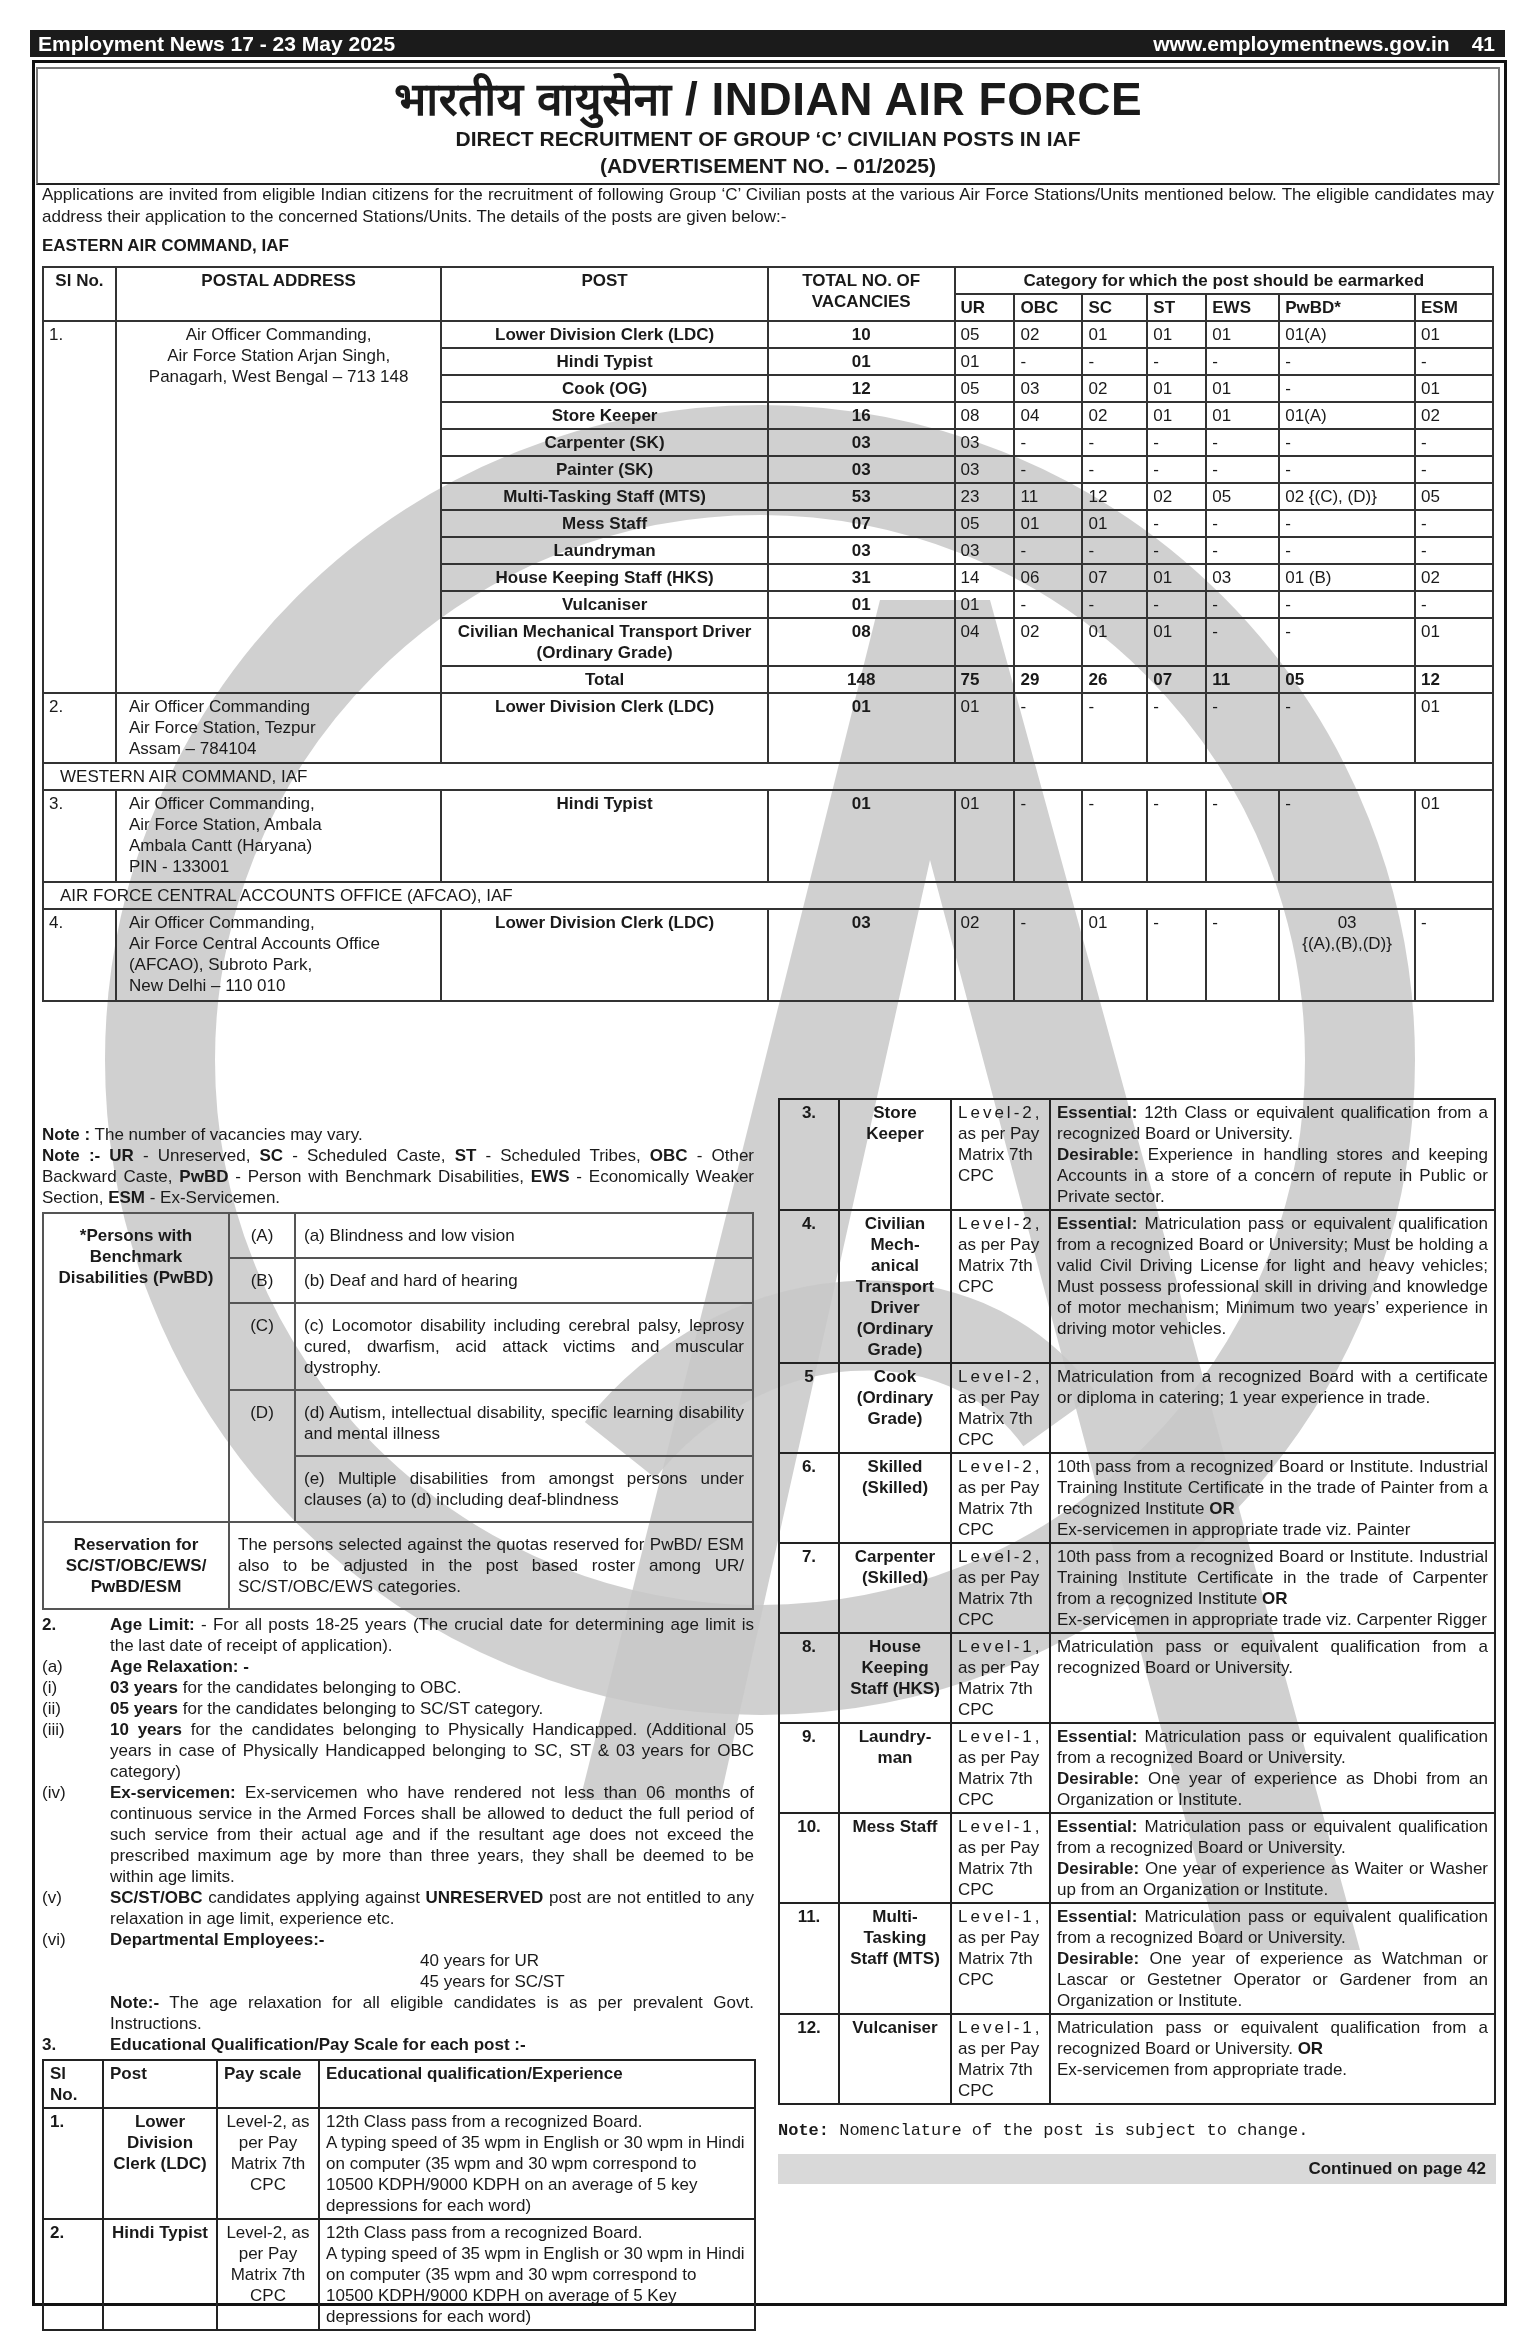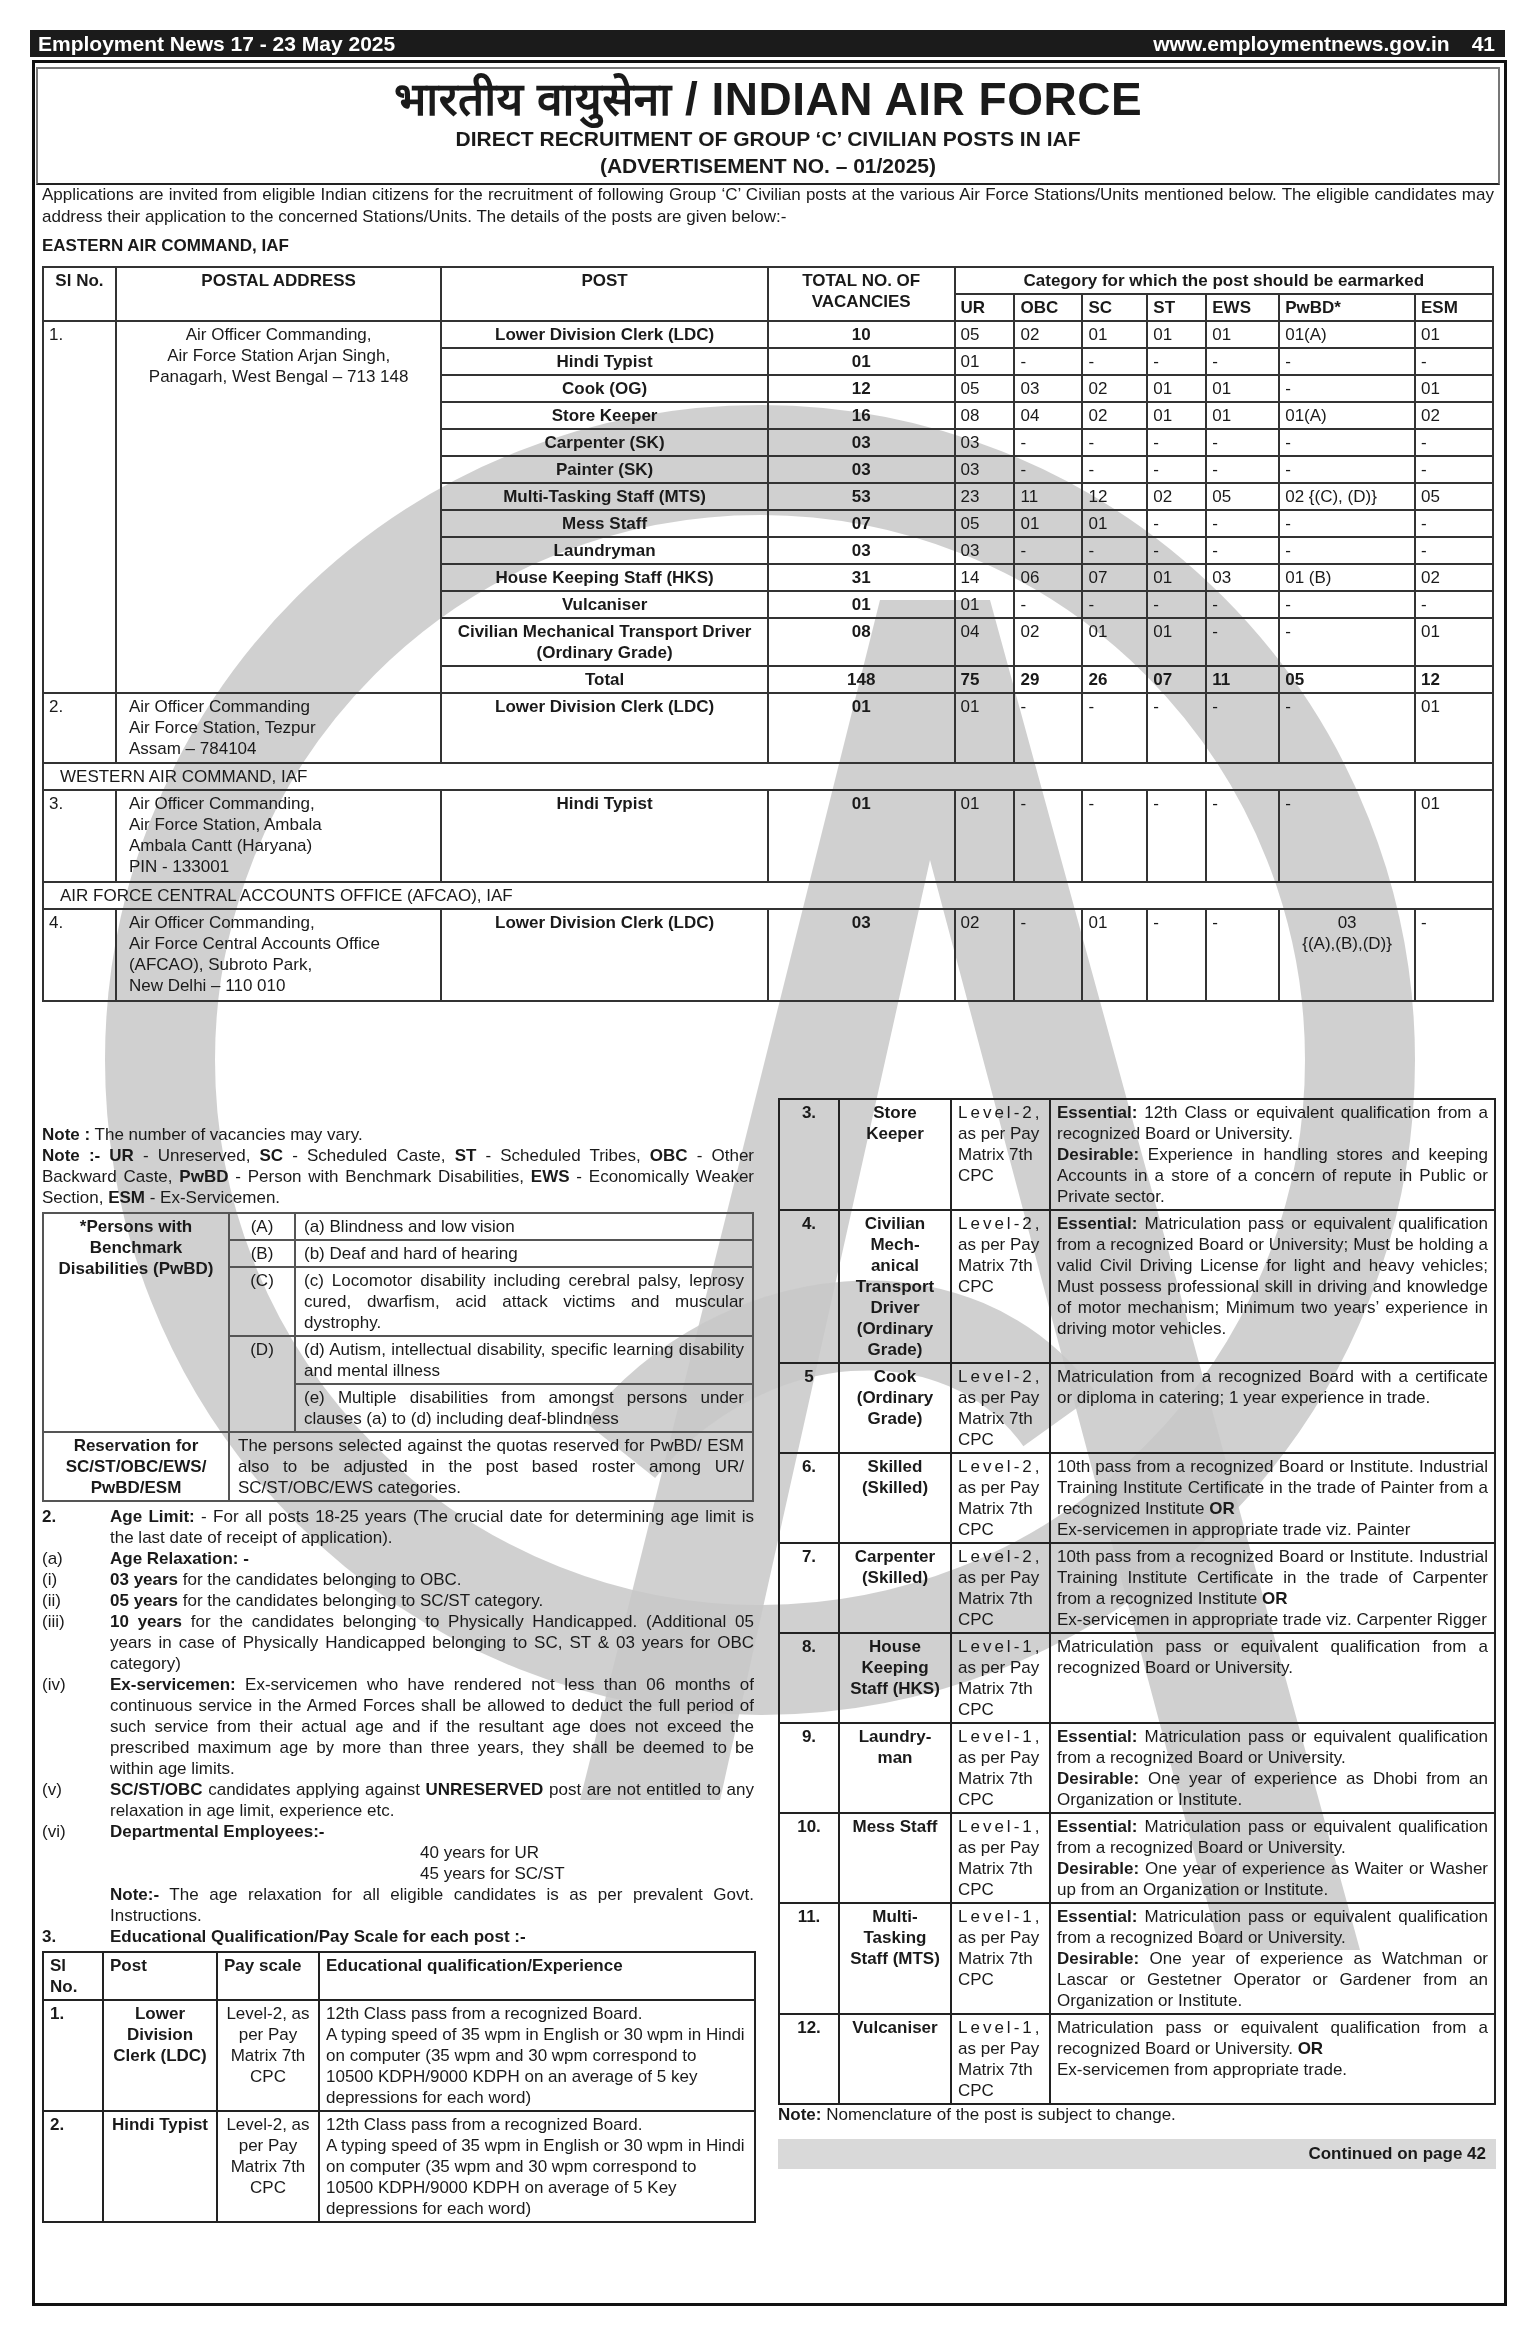--- a/index.html
+++ b/index.html
@@ -26,21 +26,21 @@
   .main td.post { font-weight: bold; text-align: center; }
   .main td.tot { font-weight: bold; text-align: center; }
   .main td.addr-c { text-align: center; }
   .main td.addr-l { text-align: left; padding-left: 12px; }
   .main td.ctr { text-align: center; }
   .main tr.total td { font-weight: bold; }
   .main td.region { font-weight: normal; padding-left: 16px; }
   .left { position: absolute; left: 42px; top: 1124px; width: 712px; font-size: 17px; line-height: 21px; z-index: 2; }
   .left p { margin: 0; text-align: justify; }
   .pwbd { width: 712px; margin-top: 4px; font-size: 17px; }
-  .pwbd td { border: 2px solid #555; padding: 2px 8px; vertical-align: top; line-height: 21px; margin-left: 27px; }
+  .pwbd td { border: 2px solid #555; padding: 11px 8px; vertical-align: top; line-height: 21px; margin-left: 27px; }
   .pwbd td.head { font-weight: bold; text-align: center; }
   .pwbd td.code { text-align: center; width: 48px; }
   .pwbd td.desc { text-align: justify; }
   .ol { margin: 0; }
   .ol .row { display: flex; }
   .ol .n { width: 48px; flex: none; }
   .ol .b { flex: 1; text-align: justify; margin-left: 20px; }
   .ol .center { padding-left: 310px; }
   .qual { width: 714px; font-size: 17px; margin-top: 4px; }
   .qual td, .qual th { border: 2px solid #222; padding: 2px 6px; vertical-align: top; line-height: 21px; }
@@ -49,21 +49,21 @@
   .qual td.ps { text-align: center; width: 88px; }
   .qual td.pt { font-weight: bold; text-align: center; width: 100px; }
   .right { position: absolute; left: 778px; top: 1098px; width: 718px; z-index: 2; font-size: 17px; }
   .rq { width: 718px; }
   .rq td { border: 2px solid #222; padding: 2px 6px; vertical-align: top; line-height: 21px; }
   .rq td.sl { font-weight: bold; text-align: center; width: 46px; }
   .rq td.pt { font-weight: bold; text-align: center; width: 98px; }
   .rq td.ps { width: 85px; }
   .rq td.ps .lv { letter-spacing: 3px; }
   .rq td.q { text-align: justify; }
-  .note2 { margin-top: 0; font-size: 17px; }
+  .note2 { margin-top: 16px; font-size: 17px; font-family: Liberation Mono, monospace; }
   .cont { margin-top: 14px; height: 30px; background: #d9d9d9; text-align: right; font-weight: bold; font-size: 17px; line-height: 30px; padding-right: 10px; }
   b.k { font-weight: bold; }
 </style>
 </head>
 <body>
 
 <svg class="watermark" viewBox="0 0 1420 1900" xmlns="http://www.w3.org/2000/svg">
   <circle cx="700" cy="760" r="600" fill="none" stroke="#c8c8c8" stroke-width="110" opacity="0.85"></circle>
   <path d="M520 1500 L820 300 L930 300 L1300 1650 L1160 1650 L870 560 L660 1500 Z" fill="#c8c8c8" opacity="0.85"></path>
   <path d="M560 1150 C680 1000 900 980 1000 1120" fill="none" stroke="#c8c8c8" stroke-width="90" opacity="0.85"></path>

